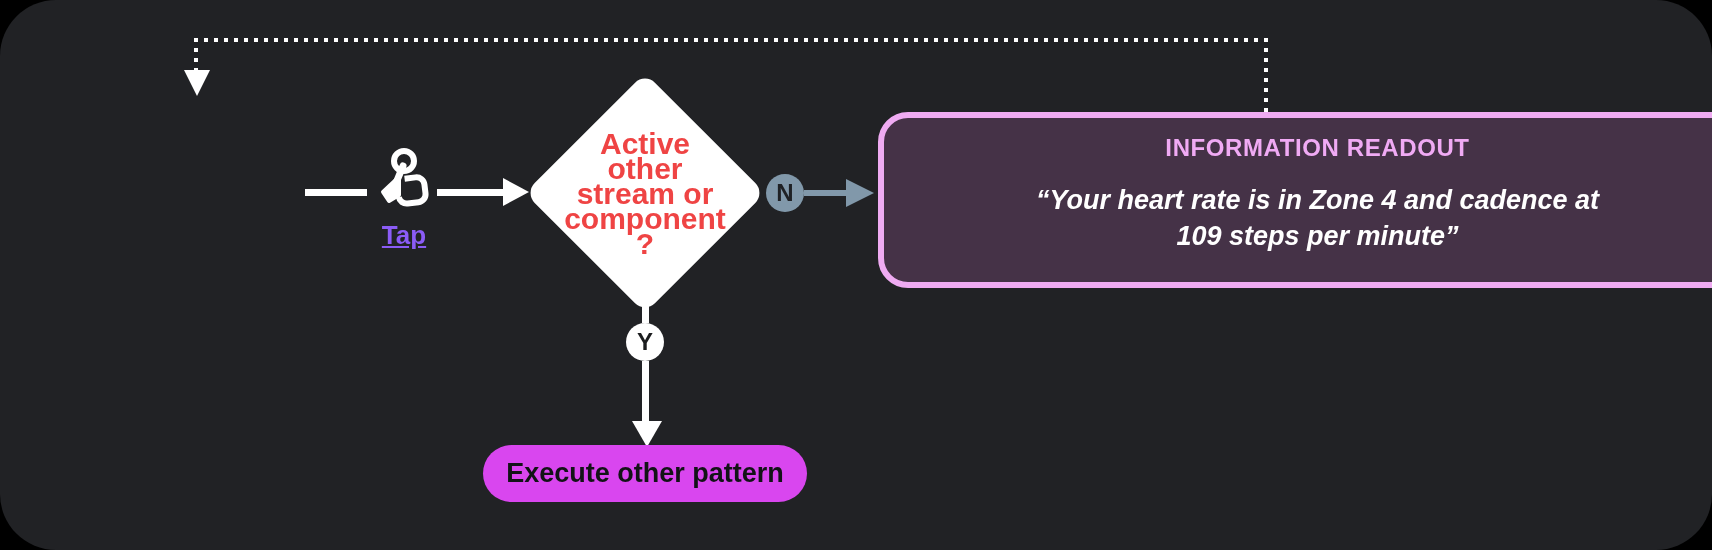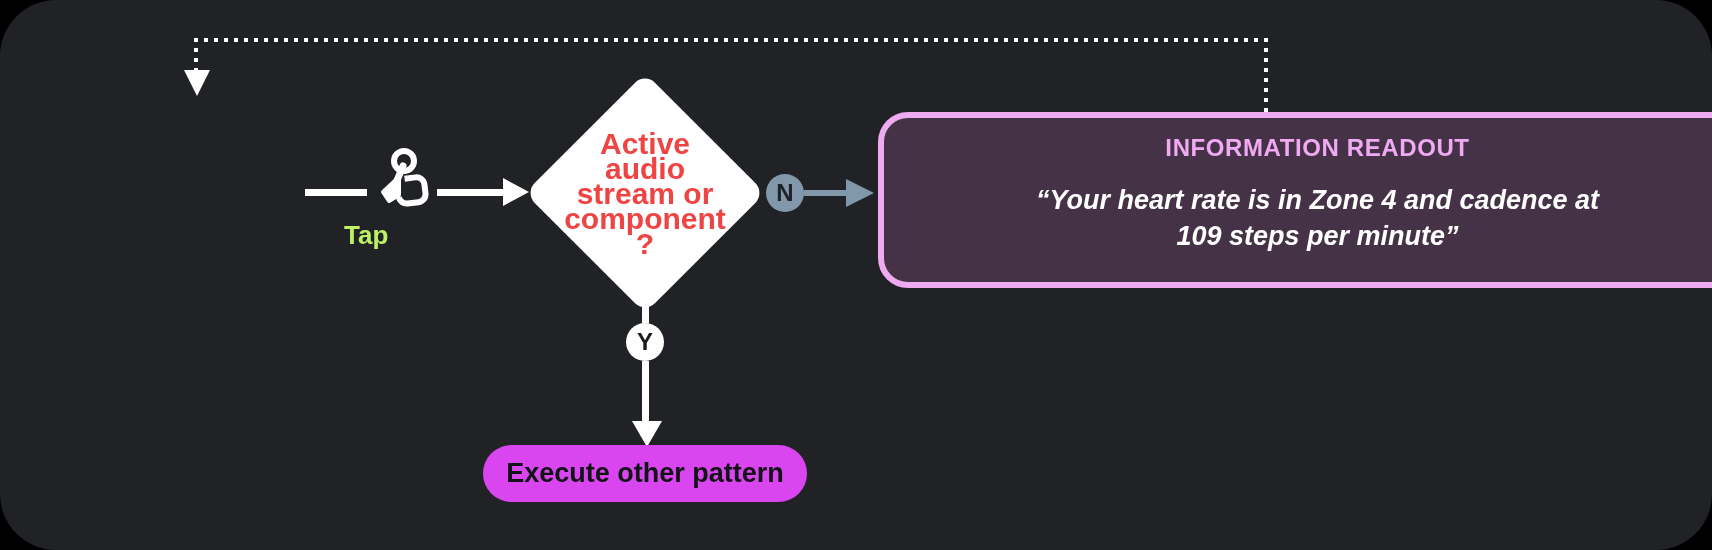--- a/index.html
+++ b/index.html
@@ -18,21 +18,21 @@
   .app-label{color:#7d92ee;font-weight:bold;font-size:23px;line-height:29px;text-align:center;width:170px;letter-spacing:.5px;}
 
   .caption{left:87px;top:312px;width:220px;text-align:center;color:#9aa0a6;font-style:italic;font-size:27px;line-height:35px;}
 
   
   .line-w{background:#fff;}
   .line-g{background:#8198aa;}
   .head-right-w{width:0;height:0;border-top:14px solid transparent;border-bottom:14px solid transparent;border-left:26px solid #fff;}
   .head-right-g{width:0;height:0;border-top:14px solid transparent;border-bottom:14px solid transparent;border-left:28px solid #8198aa;}
 
-  .tap-label{left:344px;top:220px;width:120px;color:#bef264;font-weight:bold;font-size:26px;}
+  .tap-label{left:344px;top:220px;width:120px;text-align:center;color:#8b5cf6;font-weight:bold;font-size:26px;text-decoration:underline;}
 
   
   .diamond{left:560px;top:108px;width:170px;height:170px;background:#fff;border-radius:14px;transform:rotate(45deg);}
   .diamond-text{left:545px;top:131px;width:200px;text-align:center;color:#ef4444;font-weight:bold;font-size:30px;line-height:25px;}
 
   .badge{width:38px;height:38px;border-radius:50%;display:flex;align-items:center;justify-content:center;font-weight:bold;font-size:24px;}
   .badge-n{left:766px;top:174px;background:#8198aa;color:#1f2125;}
   .badge-y{left:626px;top:323px;background:#fff;color:#1b1c1e;}
 
   
@@ -66,21 +66,21 @@
     </svg>
   </div>
   <div class="abs tap-label">Tap</div>
 
   <div class="abs line-w" style="left:437px;top:189px;width:70px;height:7px;"></div>
   <div class="abs head-right-w" style="left:503px;top:178px;"></div>
 
   <div class="abs diamond"></div>
   <div class="abs diamond-text">
     <div>Active</div>
-    <div>audio</div>
+    <div>other</div>
     <div>stream or</div>
     <div>component</div>
     <div>?</div>
   </div>
 
   <div class="abs badge badge-n">
     <span>N</span>
   </div>
   <div class="abs line-g" style="left:804px;top:190px;width:44px;height:6px;"></div>
   <div class="abs head-right-g" style="left:846px;top:179px;"></div>

